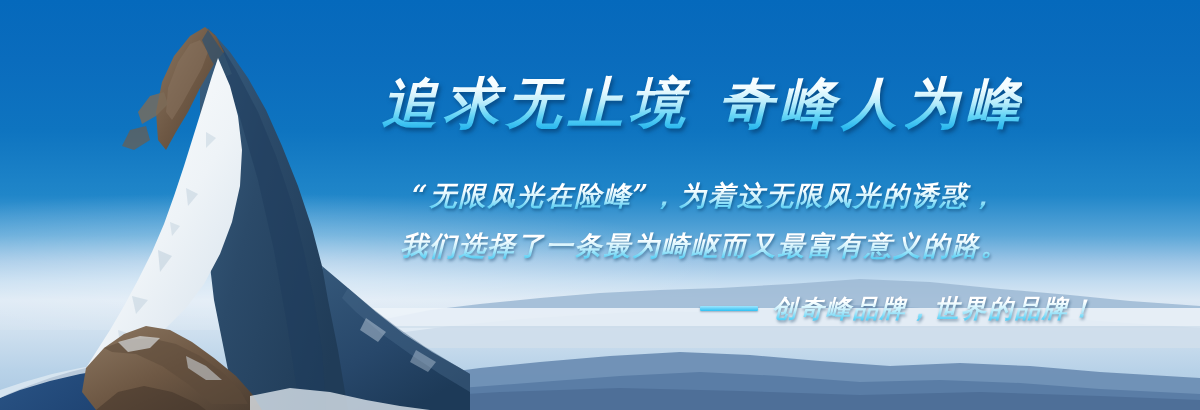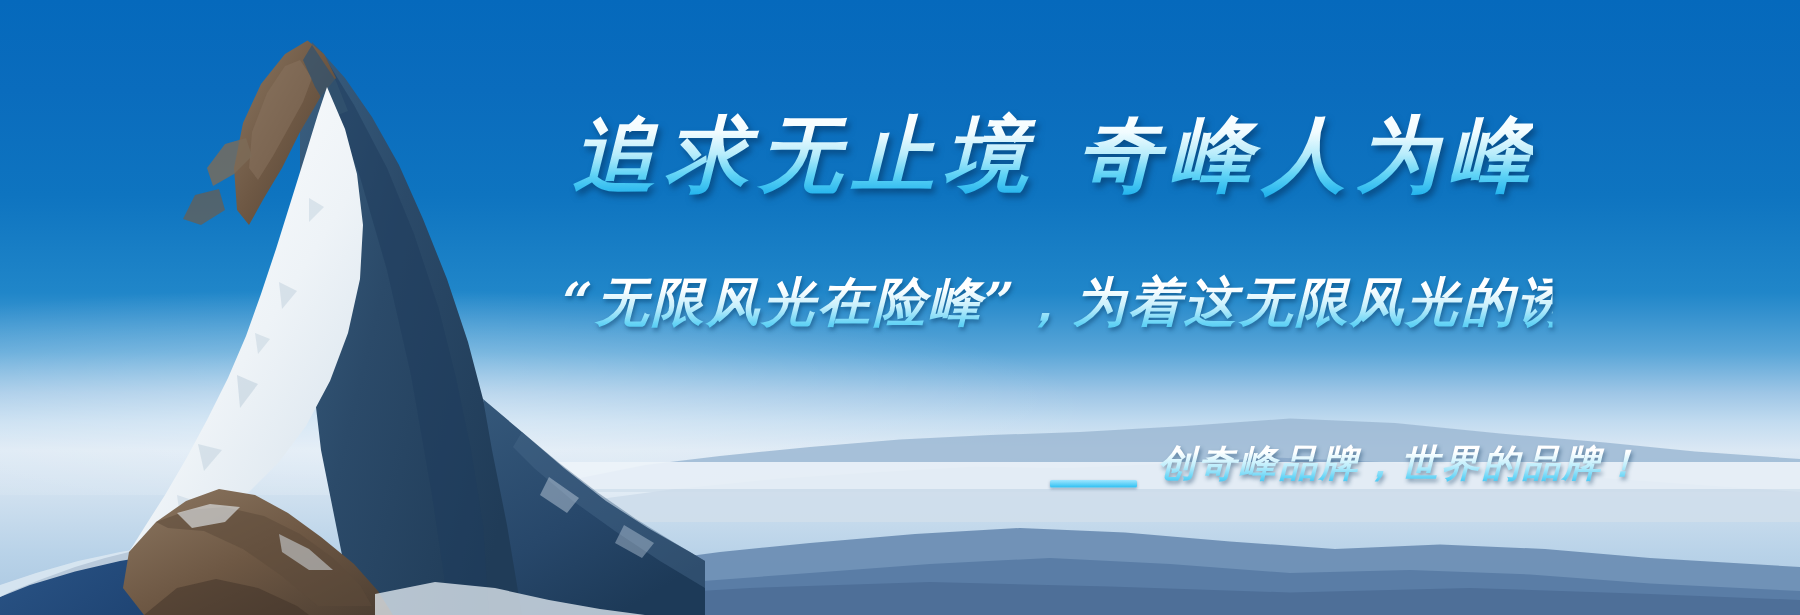--- a/index.html
+++ b/index.html
@@ -93,21 +93,21 @@
     -webkit-text-fill-color: transparent;
     filter: drop-shadow(2px 3px 2px rgba(2,46,88,0.55));
   }
 
   .subline {
     position: absolute;
     width: 660px;
     left: 5px;
     text-align: center;
     font-family: "DejaVu Serif", serif;
-    font-size: 35px;
+    font-size: 27px;
     font-style: italic;
     font-weight: 700;
     letter-spacing: 2px;
     white-space: nowrap;
     background: linear-gradient(to bottom,
         #ffffff 0%, #ffffff 30%, #c9f0fc 55%,
         #67d4f6 80%, #2fbcef 100%);
     -webkit-background-clip: text;
     background-clip: text;
     color: transparent;
@@ -115,21 +115,21 @@
     filter: drop-shadow(1px 2px 1.5px rgba(5,50,92,0.45));
   }
   .subline-1 { top: 178px; }
   .subline-2 { top: 228px; }
 
   .signature {
     position: absolute;
     top: 292px;
     left: 330px;
     display: flex;
-    align-items: flex-end;
+    align-items: center;
     gap: 14px;
     white-space: nowrap;
   }
   .sig-dash {
     width: 58px;
     height: 5px;
     background: linear-gradient(to bottom, #9fe6ff, #2ec0f2);
     border-radius: 1px;
     box-shadow: 0 1px 2px rgba(5,50,92,0.35);
   }
@@ -289,20 +289,21 @@
       </g>
     </svg>
   </div>
 
   <div class="copy">
 
     <div class="headline">追求无止境  奇峰人为峰</div>
 
     <div class="subline subline-1">“无限风光在险峰”，为着这无限风光的诱惑，</div>
 
+    <div class="subline subline-2">我们选择了一条最为崎岖而又最富有意义的路。</div>
 
     <div class="signature">
       <span class="sig-dash"></span>
       <span class="sig-text">创奇峰品牌，世界的品牌！</span>
     </div>
 
   </div>
 </div>
 
 </body></html>

